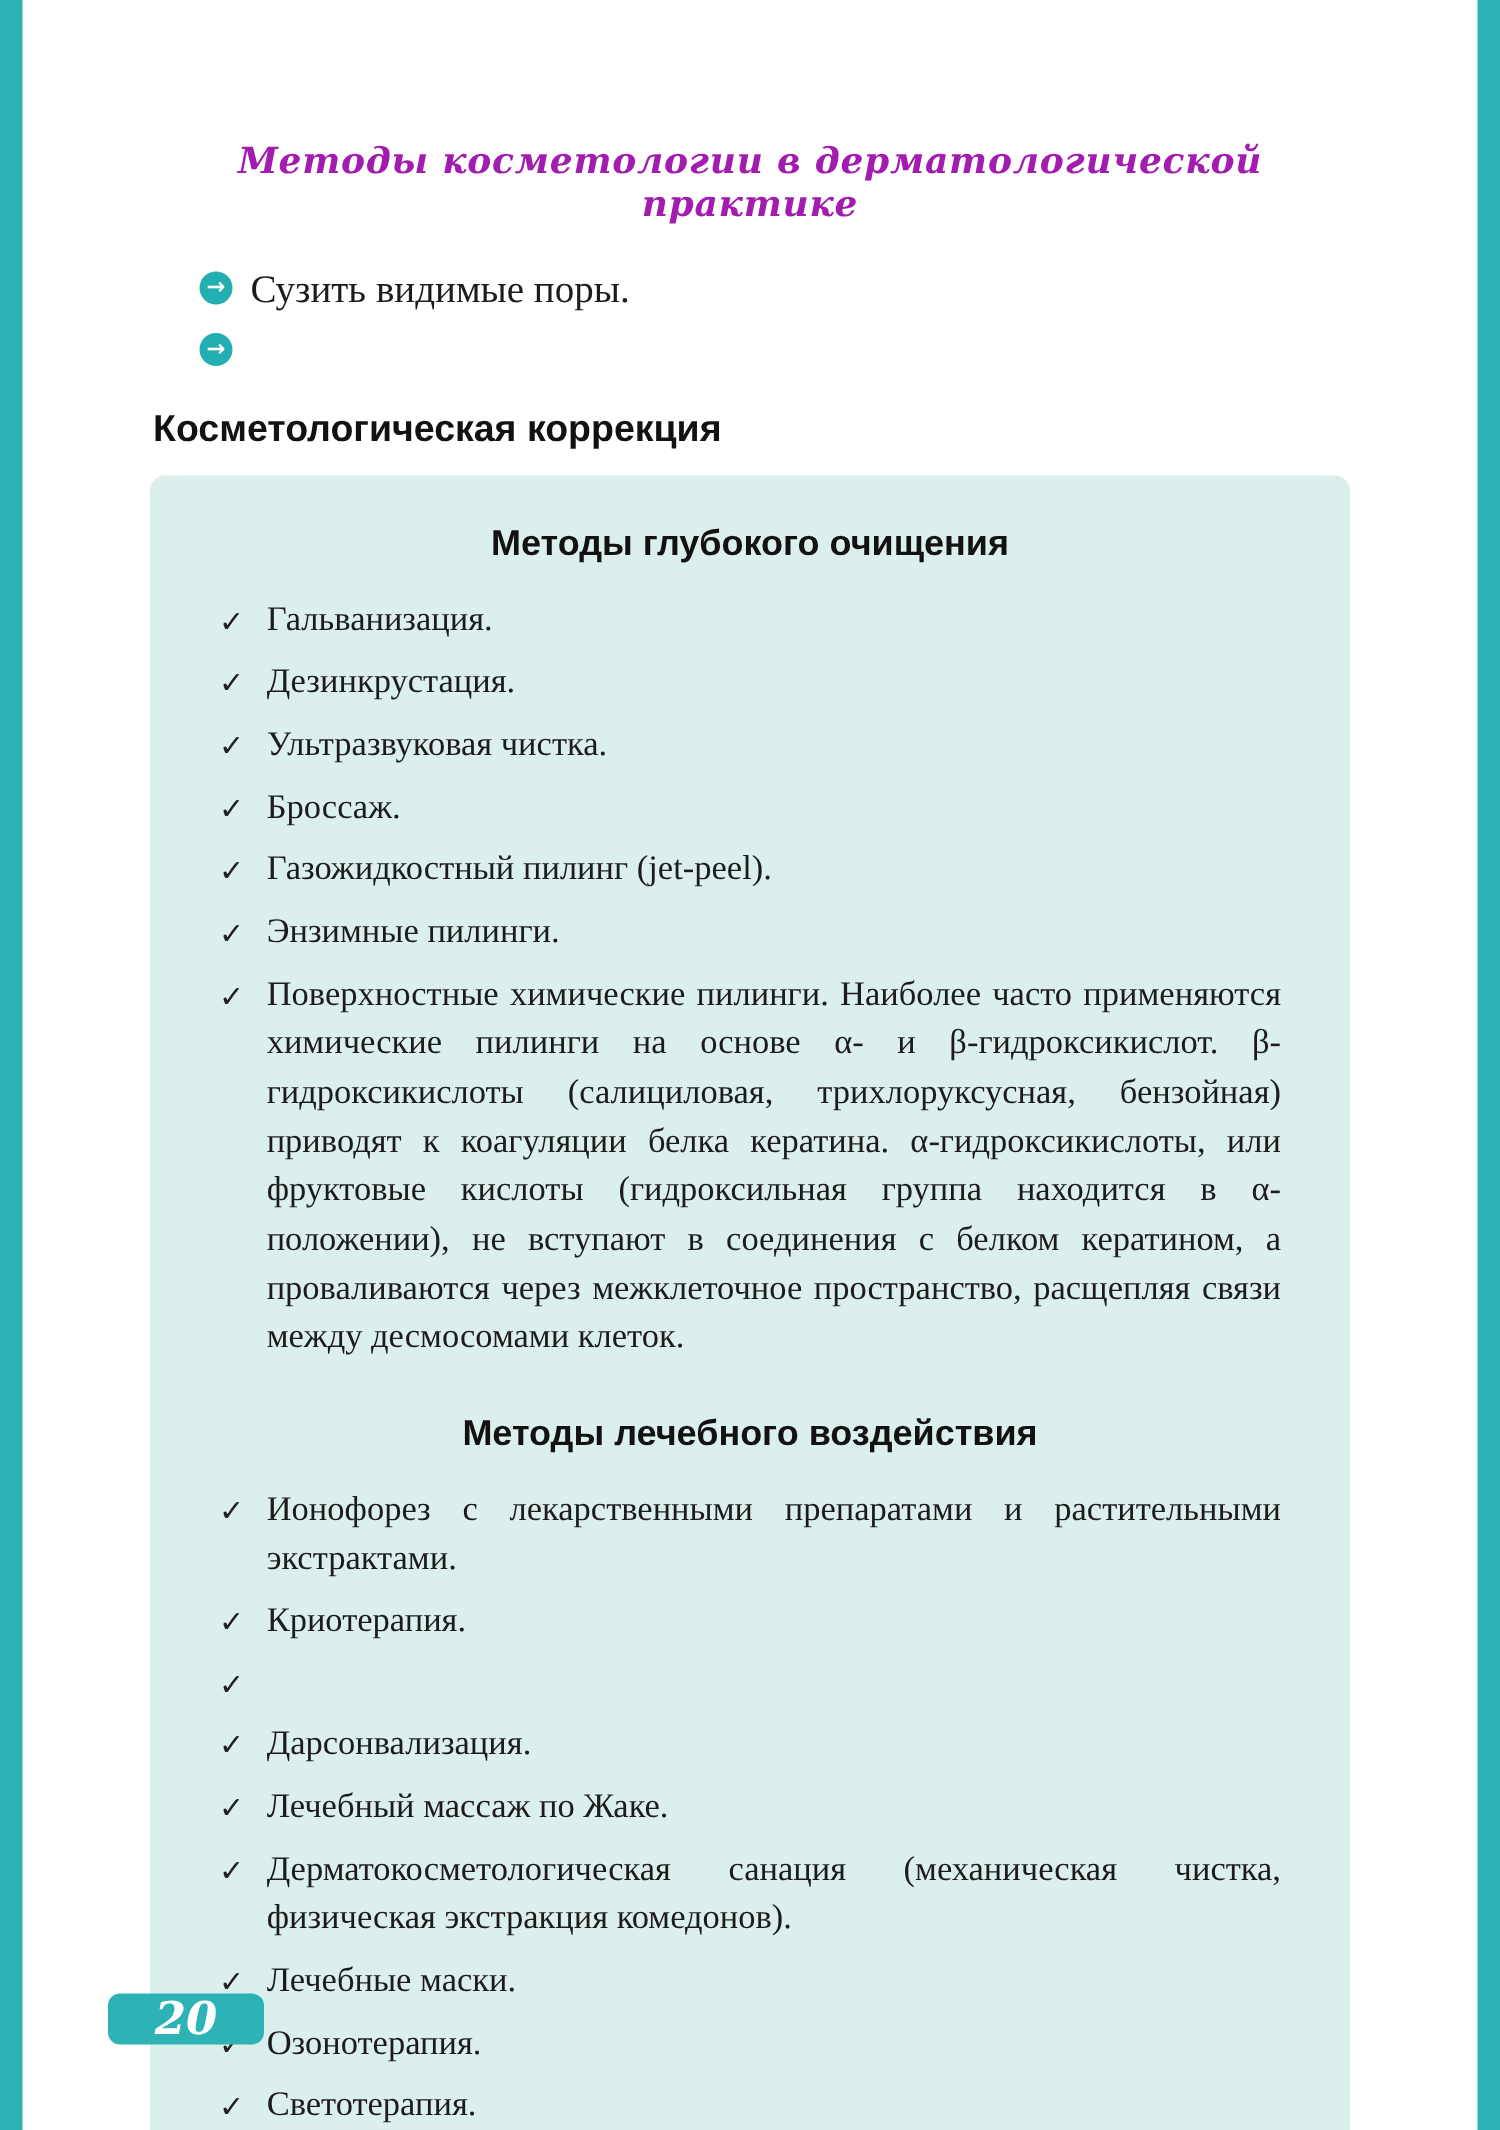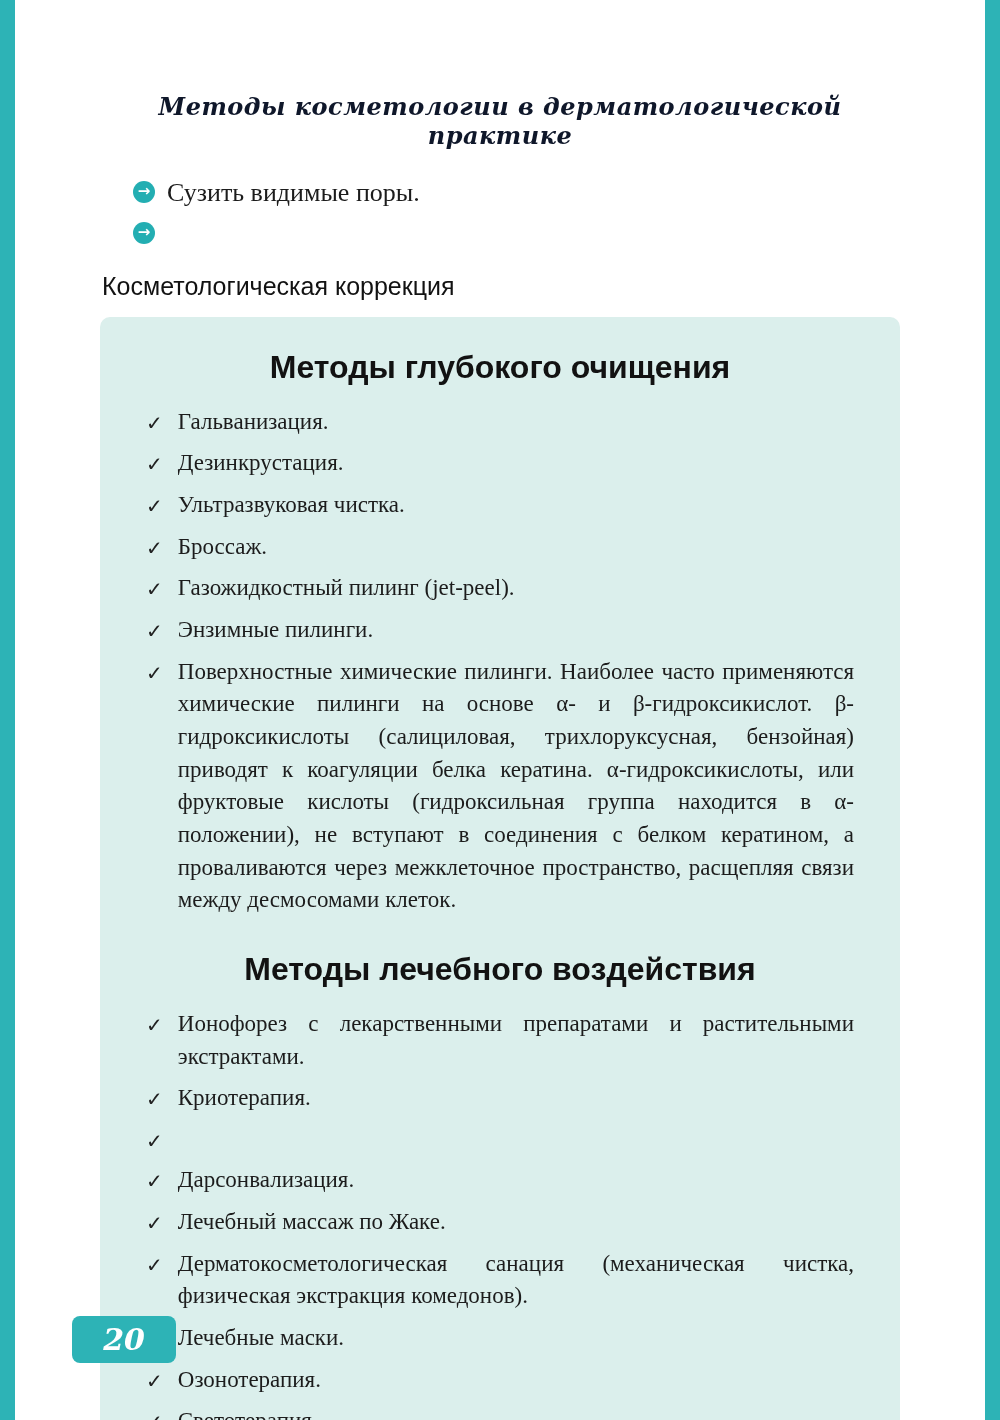--- a/index.html
+++ b/index.html
@@ -24,21 +24,21 @@
 
   .content {
     width: 800px;
     margin: 0 auto;
     position: relative;
   }
 
   .running-header {
     margin-top: 92px;
     text-align: center;
-    color: #0f172a;
+    color: #a21caf;
     font-style: italic;
     font-weight: bold;
     font-size: 24px;
     font-family: "DejaVu Serif", serif;
     letter-spacing: 0.5px;
   }
 
   .intro-list {
     list-style: none;
     margin: 26px 0 0 0;
@@ -64,35 +64,35 @@
     justify-content: center;
     font-size: 15px;
     font-weight: bold;
     font-family: "DejaVu Sans", sans-serif;
     margin-top: 5px;
   }
 
   .section-heading {
     font-family: "Liberation Sans", sans-serif;
     font-size: 25px;
-    font-weight: normal;
+    font-weight: bold;
     color: #121212;
     margin: 28px 0 16px 2px;
   }
 
   .mint-box {
     background: #dbefec;
     border-radius: 10px;
     padding: 24px 46px 38px 46px;
   }
 
   .box-title {
     text-align: center;
     font-family: "Liberation Sans", sans-serif;
-    font-size: 32px;
+    font-size: 24px;
     font-weight: bold;
     color: #121212;
     margin: 8px 0 20px 0;
   }
   .box-title.second {
     margin-top: 34px;
   }
 
   .check-list {
     list-style: none;
@@ -116,21 +116,21 @@
   }
   .item-text {
     text-align: justify;
   }
 
   .page-badge {
     position: absolute;
     left: 72px;
     bottom: 57px;
     width: 104px;
-    height: 47px;
+    height: 34px;
     background: #2db3b6;
     border-radius: 8px;
     display: flex;
     align-items: center;
     justify-content: center;
     color: #ffffff;
     font-style: italic;
     font-weight: bold;
     font-size: 30px;
     font-family: "DejaVu Serif", serif;

